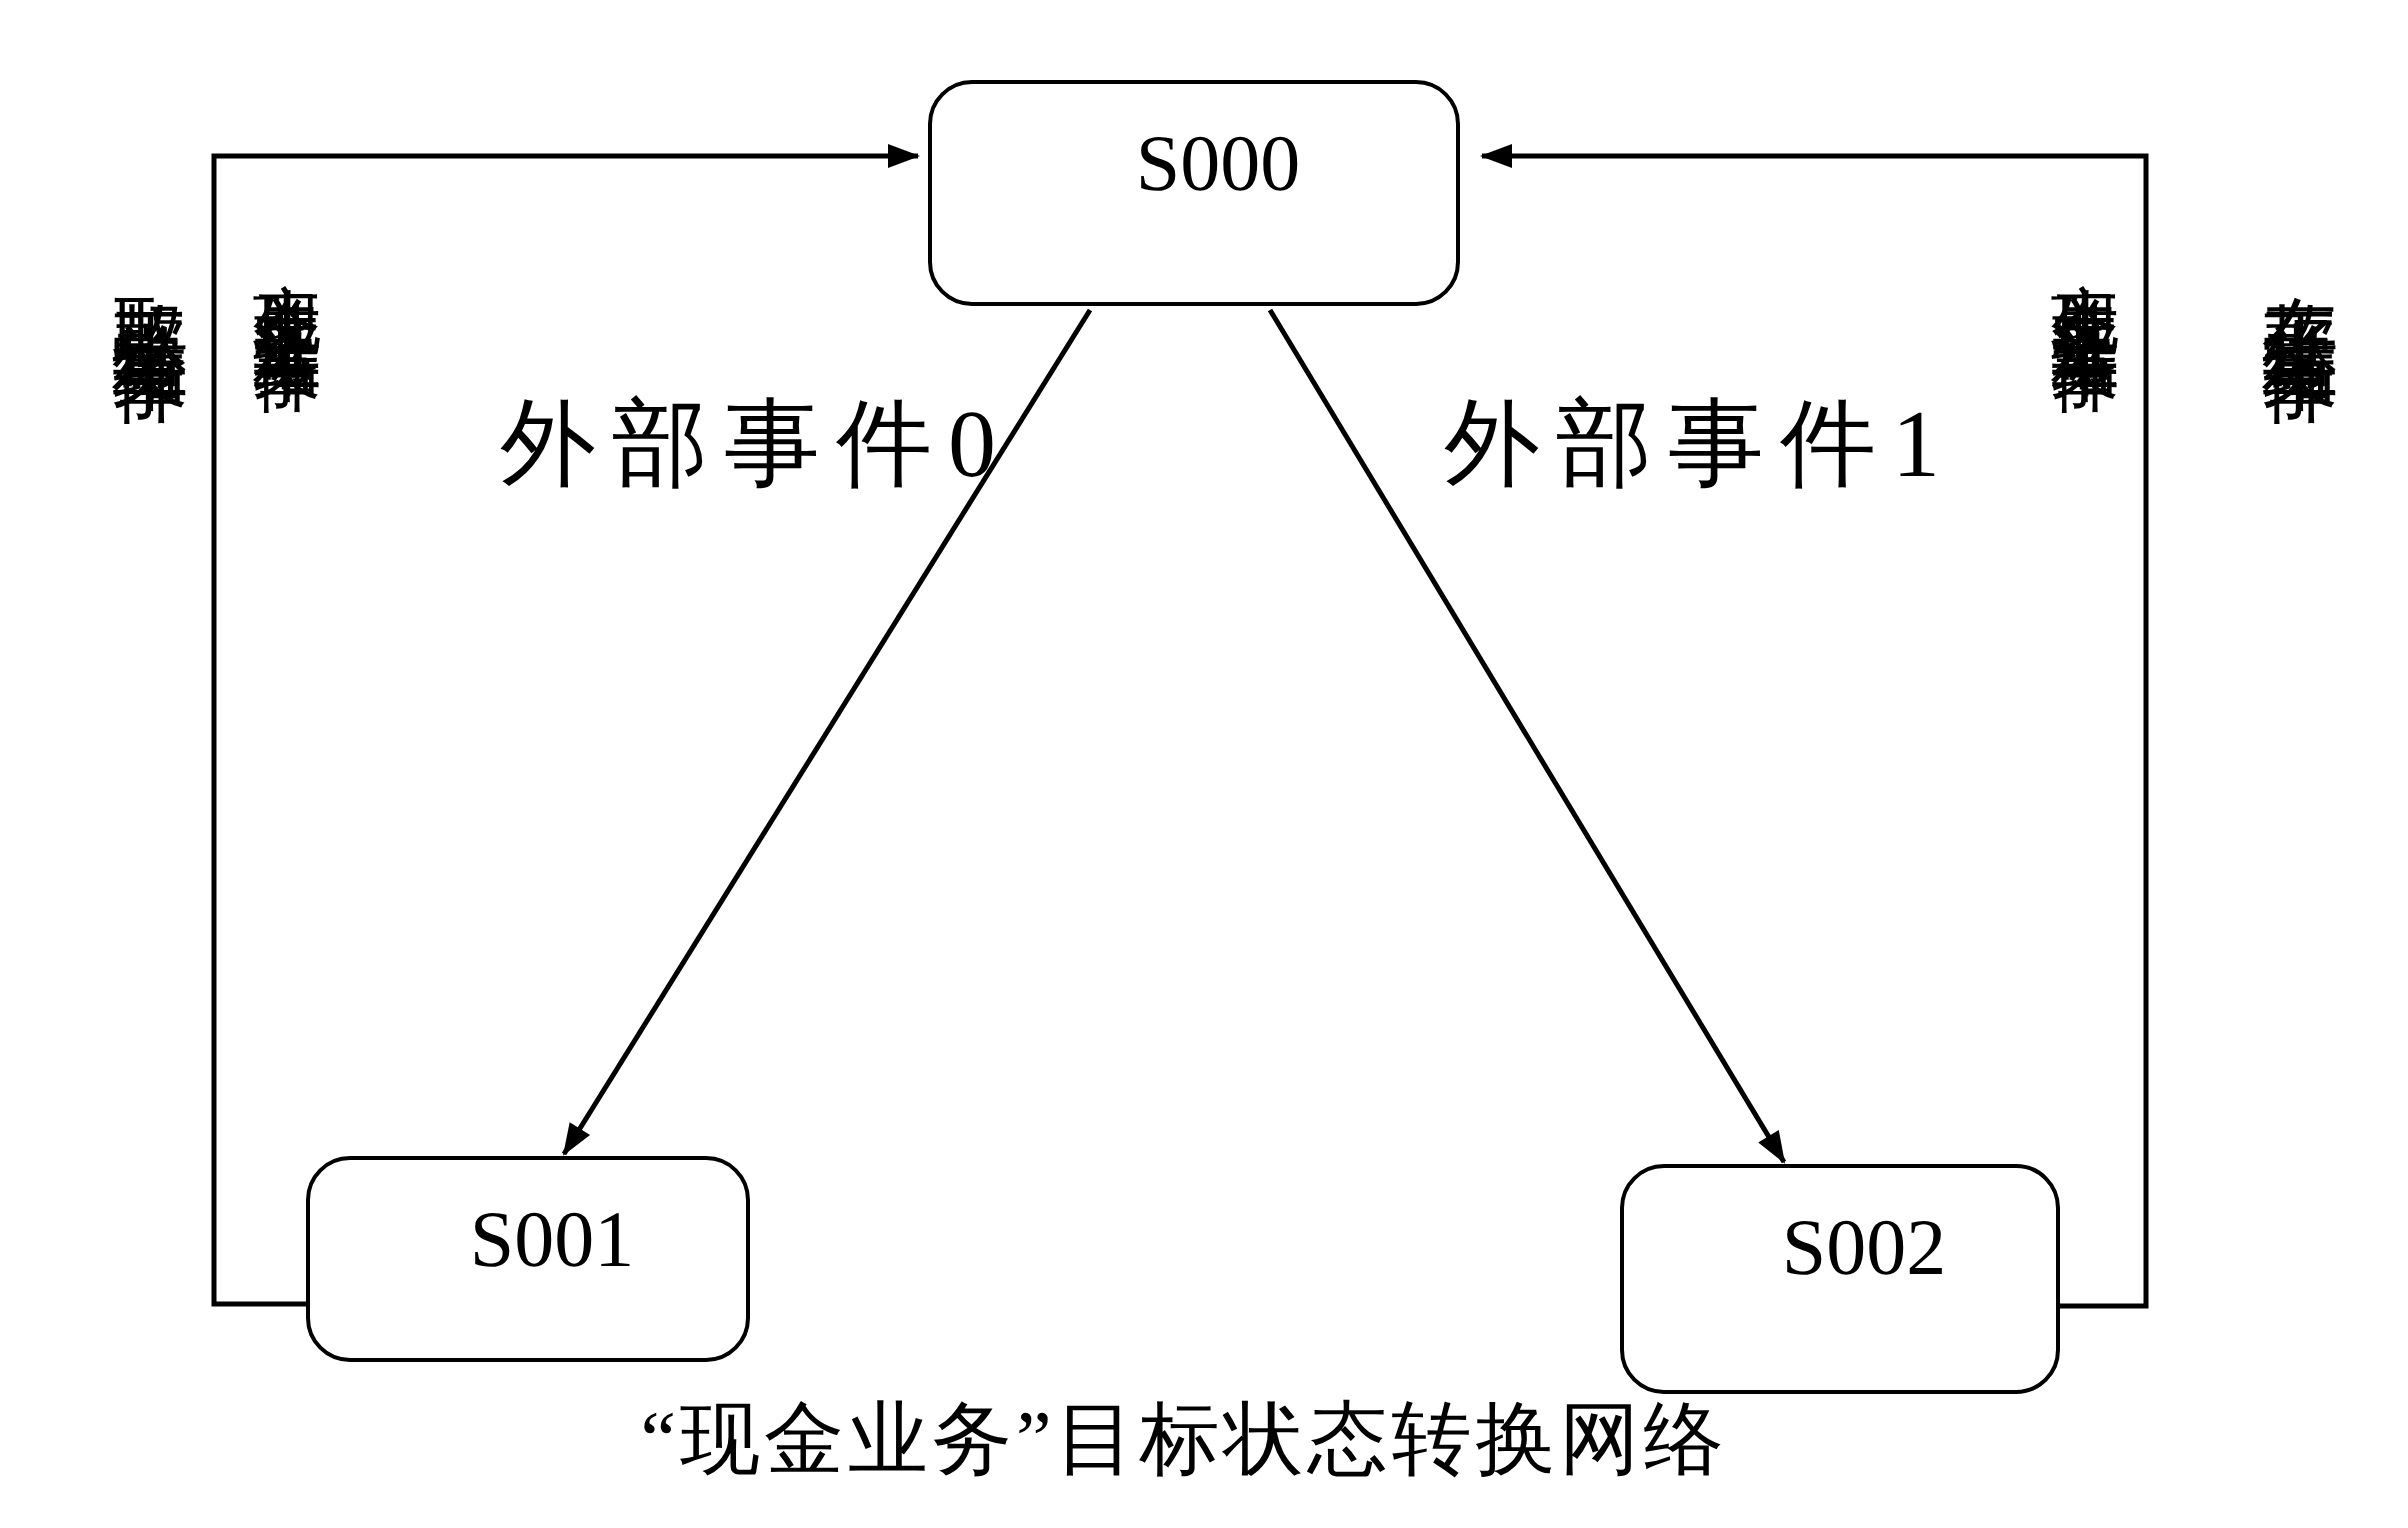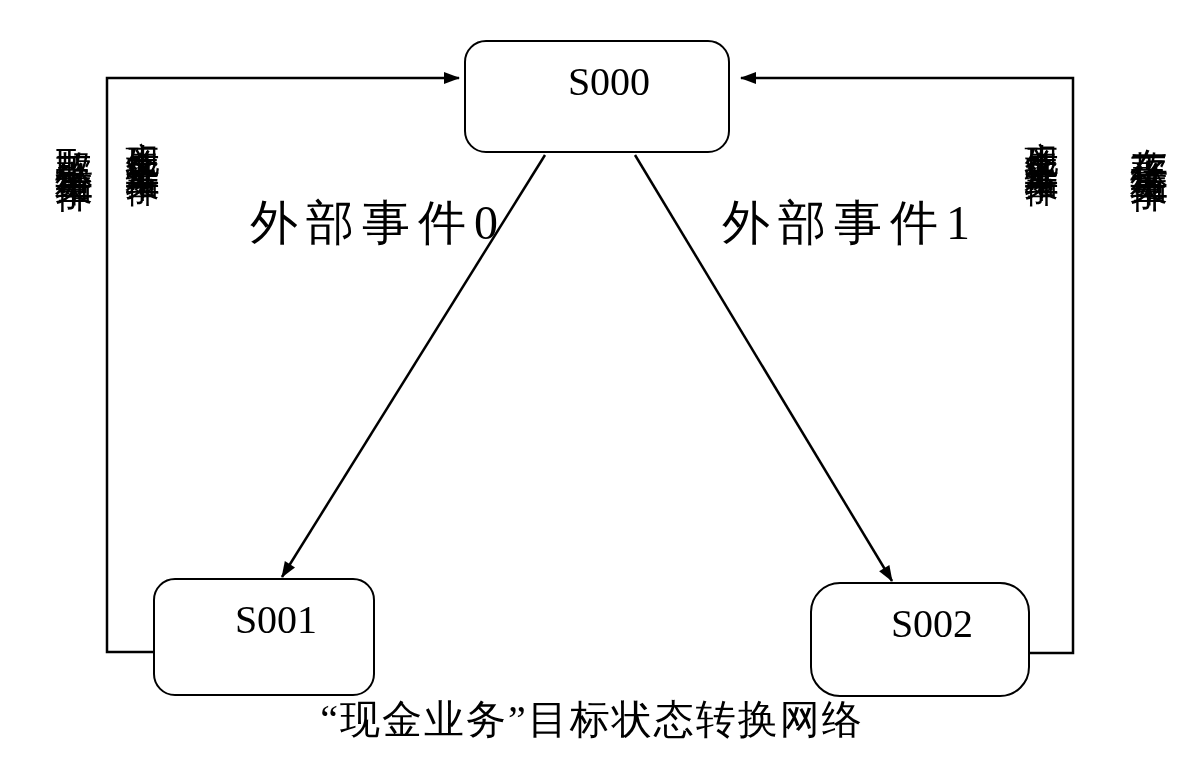--- a/index.html
+++ b/index.html
@@ -32,22 +32,22 @@
     text-align: center;
     font-size: 40px;
     line-height: 1;
   }
   .state-box .state-label {
     display: block;
     padding-top: 20px;
     padding-left: 24px;
   }
   #node-s000 { left: 464px; top: 40px;  width: 266px; height: 113px; }
-  #node-s001 { left: 153px; top: 578px; width: 222px; height: 118px; }
-  #node-s002 { left: 810px; top: 582px; width: 220px; height: 115px; border-radius: 30px; }
+  #node-s001 { left: 153px; top: 578px; width: 222px; height: 103px; }
+  #node-s002 { left: 810px; top: 582px; width: 220px; height: 115px; }
 
   .vlabel {
     position: absolute;
     writing-mode: vertical-rl;
     text-orientation: upright;
     white-space: nowrap;
     line-height: 1;
   }
   .vlabel.outer {
     font-size: 38px;

